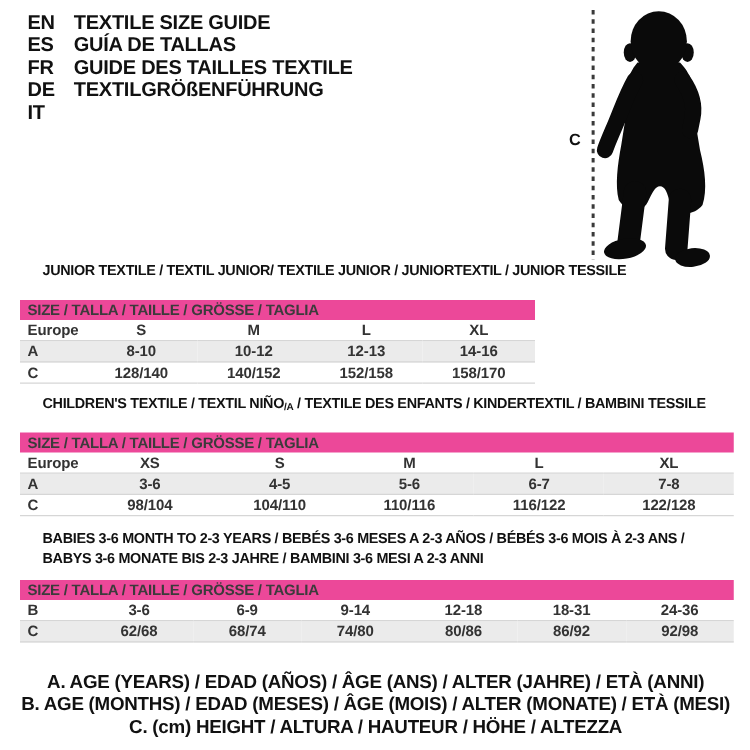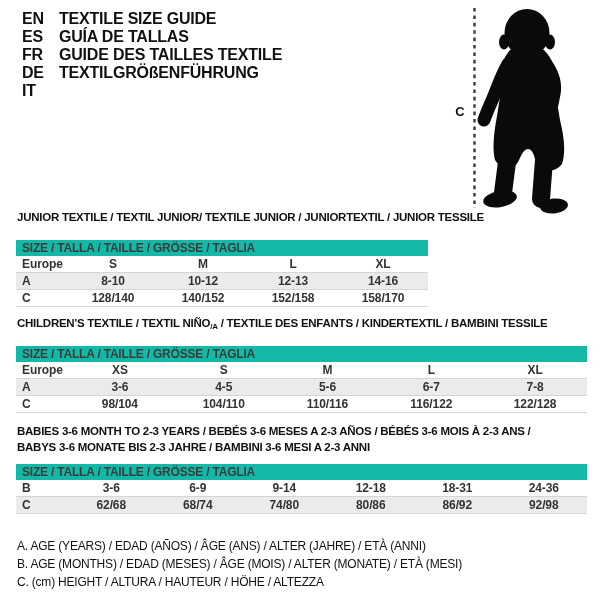--- a/index.html
+++ b/index.html
@@ -10,45 +10,45 @@
   }
   
   .langs{position:absolute;left:22px;top:10px;}
   .lang-row{display:flex;line-height:18px;font-size:16px;font-weight:700;letter-spacing:-0.2px;color:#111;}
   .lang-row .code{width:37px;flex:0 0 37px;}
   
   .figure{position:absolute;left:450px;top:2px;width:150px;height:215px;}
   .c-label{position:absolute;left:452px;top:104px;width:16px;text-align:center;
     font-size:13px;font-weight:700;color:#111;}
   
-  .tbl-title{position:absolute;left:17px;font-size:11.5px;font-weight:700;letter-spacing:-0.25px;color:#111;white-space:nowrap;}
+  .tbl-title{position:absolute;left:34px;font-size:11.5px;font-weight:700;letter-spacing:-0.25px;color:#111;white-space:nowrap;}
   .tbl-title.two-line{white-space:normal;line-height:16px;width:575px;}
   .sub-a{font-size:8px;vertical-align:-2px;}
   table.sizes{position:absolute;border-collapse:collapse;table-layout:fixed;}
   table.sizes th{
-    background:#14b8a6;text-align:left;padding:0 0 0 6px;height:16px;
+    background:#ec4899;text-align:left;padding:0 0 0 6px;height:16px;
     font-size:12px;font-weight:700;letter-spacing:-0.2px;color:#3b3b3b;
   }
   table.sizes td{
     height:16px;padding:0;text-align:center;font-size:12px;font-weight:700;
     color:#333;letter-spacing:-0.1px;
   }
   table.sizes td.lbl{text-align:left;padding-left:6px;}
   table.sizes tbody tr{border-bottom:1px solid #d6d6d6;}
   table.sizes tbody tr:nth-child(even){background:#ebebeb;}
   .t1{left:16px;top:240px;width:412px;}
   .t1-title{top:211px;}
   .t2{left:16px;top:346px;width:571px;}
   .t2-title{top:317px;}
   .t3{left:16px;top:464px;width:571px;}
   .t3-title{top:423px;}
   col.c-label-col{width:52px;}
   
-  .footnotes{position:absolute;left:17px;top:537px;font-size:12px;font-weight:400;
-    letter-spacing:-0.2px;line-height:18px;color:#111;}
+  .footnotes{position:absolute;left:17px;top:537px;font-size:15px;font-weight:700;
+    letter-spacing:-0.2px;line-height:18px;color:#111;text-align:center;}
 </style>
 </head>
 <body>
 
 <div class="langs">
   <div class="lang-row">
     <span class="code">EN</span>
     <span class="ltitle">TEXTILE SIZE GUIDE</span>
   </div>
   <div class="lang-row">

